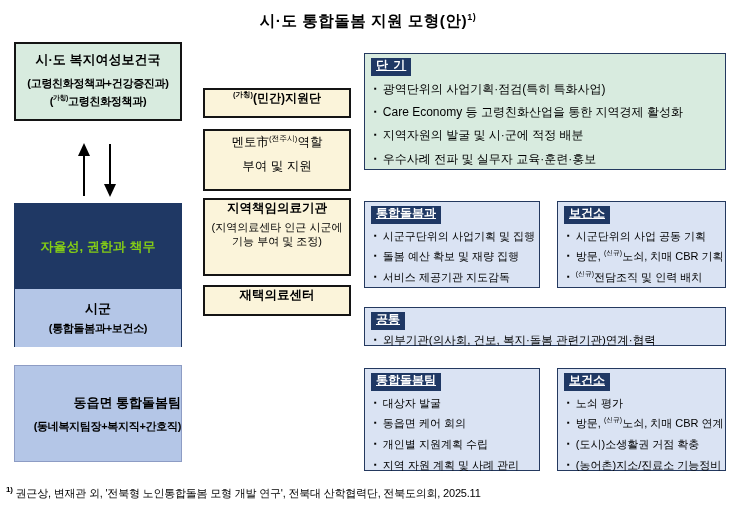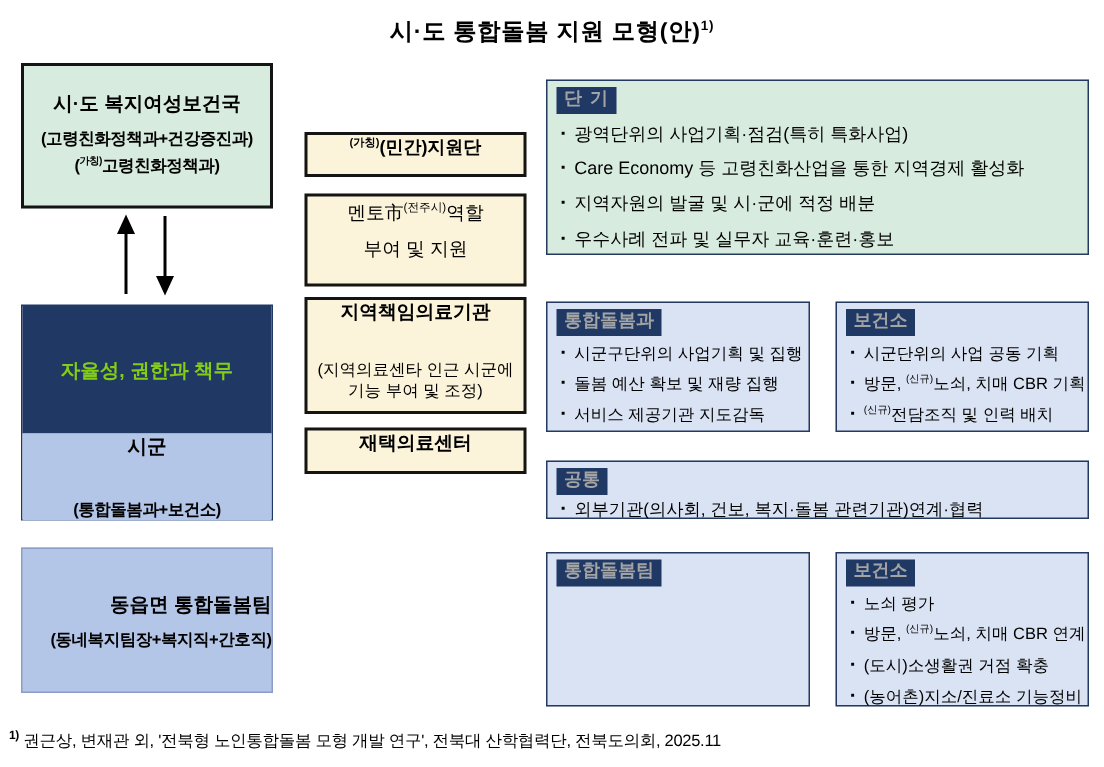--- a/index.html
+++ b/index.html
@@ -7,55 +7,55 @@
           font-family:"Liberation Sans","DejaVu Sans",sans-serif;color:#000;overflow:hidden;}
   sup{font-size:0.62em;line-height:0;}
 
   .title{position:absolute;top:11px;left:0;width:100%;text-align:center;
          font-size:15.5px;font-weight:bold;letter-spacing:0.5px;}
   .title sup{font-size:9px;}
 
   
   .lbox{position:absolute;left:14px;width:168px;box-sizing:border-box;
         display:flex;flex-direction:column;align-items:center;justify-content:center;text-align:center;}
-  .province{top:42px;height:97px;background:#d8ebdf;border:2px solid #141414;}
+  .province{top:42px;height:79px;background:#d8ebdf;border:2px solid #141414;}
   .province .l1{font-size:13px;font-weight:bold;margin-bottom:7px;}
   .province .l2,.province .l3{font-size:11px;font-weight:bold;letter-spacing:-0.3px;margin-bottom:3px;}
   .arrows{position:absolute;left:60px;top:140px;width:74px;height:60px;}
   .autonomy{top:203px;height:144px;border:1px solid #1f3864;display:block;padding:0;}
   .autonomy .navy{height:85px;background:#1f3864;color:#84cc16;display:flex;align-items:center;justify-content:center;
                   font-weight:bold;font-size:13px;}
-  .autonomy .strip{height:58px;background:#b4c6e7;display:flex;flex-direction:column;align-items:center;justify-content:space-between;}
+  .autonomy .strip{height:58px;background:#b4c6e7;display:flex;flex-direction:column;align-items:center;justify-content:center;}
   .strip .s1{font-size:13px;font-weight:bold;}
   .strip .s2{font-size:11px;font-weight:bold;letter-spacing:-0.3px;margin-top:3px;}
   .dong{top:365px;height:97px;background:#b4c6e7;border:1px solid #8d9cc4;align-items:flex-end;}
   .dong .l1{font-size:13px;font-weight:bold;margin-bottom:7px;}
   .dong .l2{font-size:11px;font-weight:bold;letter-spacing:-0.3px;}
 
   
   .mbox{position:absolute;left:203px;width:148px;box-sizing:border-box;background:#fbf4da;border:2px solid #141414;
         display:flex;flex-direction:column;align-items:center;justify-content:flex-start;text-align:center;}
   .m1{top:88px;height:30px;font-size:12px;font-weight:bold;}
   .m2{top:129px;height:62px;font-size:12.5px;font-weight:normal;line-height:1.9;}
-  .m3{top:198px;height:78px;gap:20px;}
+  .m3{top:198px;height:78px;}
   .m3 .t{font-size:12.5px;font-weight:bold;margin-bottom:3px;}
   .m3 .d{font-size:11px;line-height:1.3;padding:0 3px;}
   .m4{top:285px;height:31px;font-size:12.5px;font-weight:bold;}
 
   
   .rbox{position:absolute;box-sizing:border-box;border:1.5px solid #24395f;}
   .green{left:364px;top:53px;width:362px;height:117px;background:#d8ebdf;}
   .lav{background:#dae3f3;}
   .care-dept{left:364px;top:201px;width:176px;height:87px;}
   .health-mid{left:557px;top:201px;width:169px;height:87px;}
   .common{left:364px;top:307px;width:362px;height:39px;}
   .care-team{left:364px;top:368px;width:176px;height:103px;}
   .health-bottom{left:557px;top:368px;width:169px;height:103px;}
-  .chip{display:inline-block;background:#1f3864;color:#a3a3a3;font-weight:bold;
-        padding:0 5px 2px;margin:4px 0 0 6px;font-size:12px;line-height:1.3;}
+  .chip{display:inline-block;background:#1f3864;color:#ffffff;font-weight:bold;
+        padding:0 5px 2px;margin:4px 0 0 6px;font-size:12px;line-height:1.3;text-decoration:underline;}
   .green .chip{letter-spacing:1px;}
   ul.blist{list-style:none;margin:2px 0 0 0;padding:0 4px 2px 9px;}
   .blist li{white-space:nowrap;}
   .blist li::before{content:"▪";font-size:8px;margin-right:6px;vertical-align:2px;}
   .green .blist li{font-size:12px;line-height:1.95;}
   .small .blist li{font-size:11px;line-height:1.9;}
   .common .blist li{font-size:11.5px;line-height:1.5;}
 
   .footnote{position:absolute;left:6px;top:486px;font-size:11px;letter-spacing:-0.2px;}
   .footnote sup{font-size:8px;font-weight:bold;}
@@ -144,20 +144,26 @@
 
   <div class="rbox lav common">
     <span class="chip">공통</span>
     <ul class="blist">
         <li><span>외부기관(의사회, 건보, 복지·돌봄 관련기관)연계·협력</span></li>
       </ul>
   </div>
 
   <div class="rbox lav small care-team">
     <span class="chip">통합돌봄팀</span>
+    <ul class="blist">
+        <li><span>대상자 발굴</span></li>
+        <li><span>동읍면 케어 회의</span></li>
+        <li><span>개인별 지원계획 수립</span></li>
+        <li><span>지역 자원 계획 및 사례 관리</span></li>
+      </ul>
   </div>
 
   <div class="rbox lav small health-bottom">
     <span class="chip">보건소</span>
     <ul class="blist">
         <li><span>노쇠 평가</span></li>
         <li><span>방문, </span><sup>(신규)</sup><span>노쇠, 치매 CBR 연계</span></li>
         <li><span>(도시)소생활권 거점 확충</span></li>
         <li><span>(농어촌)지소/진료소 기능정비</span></li>
       </ul>

